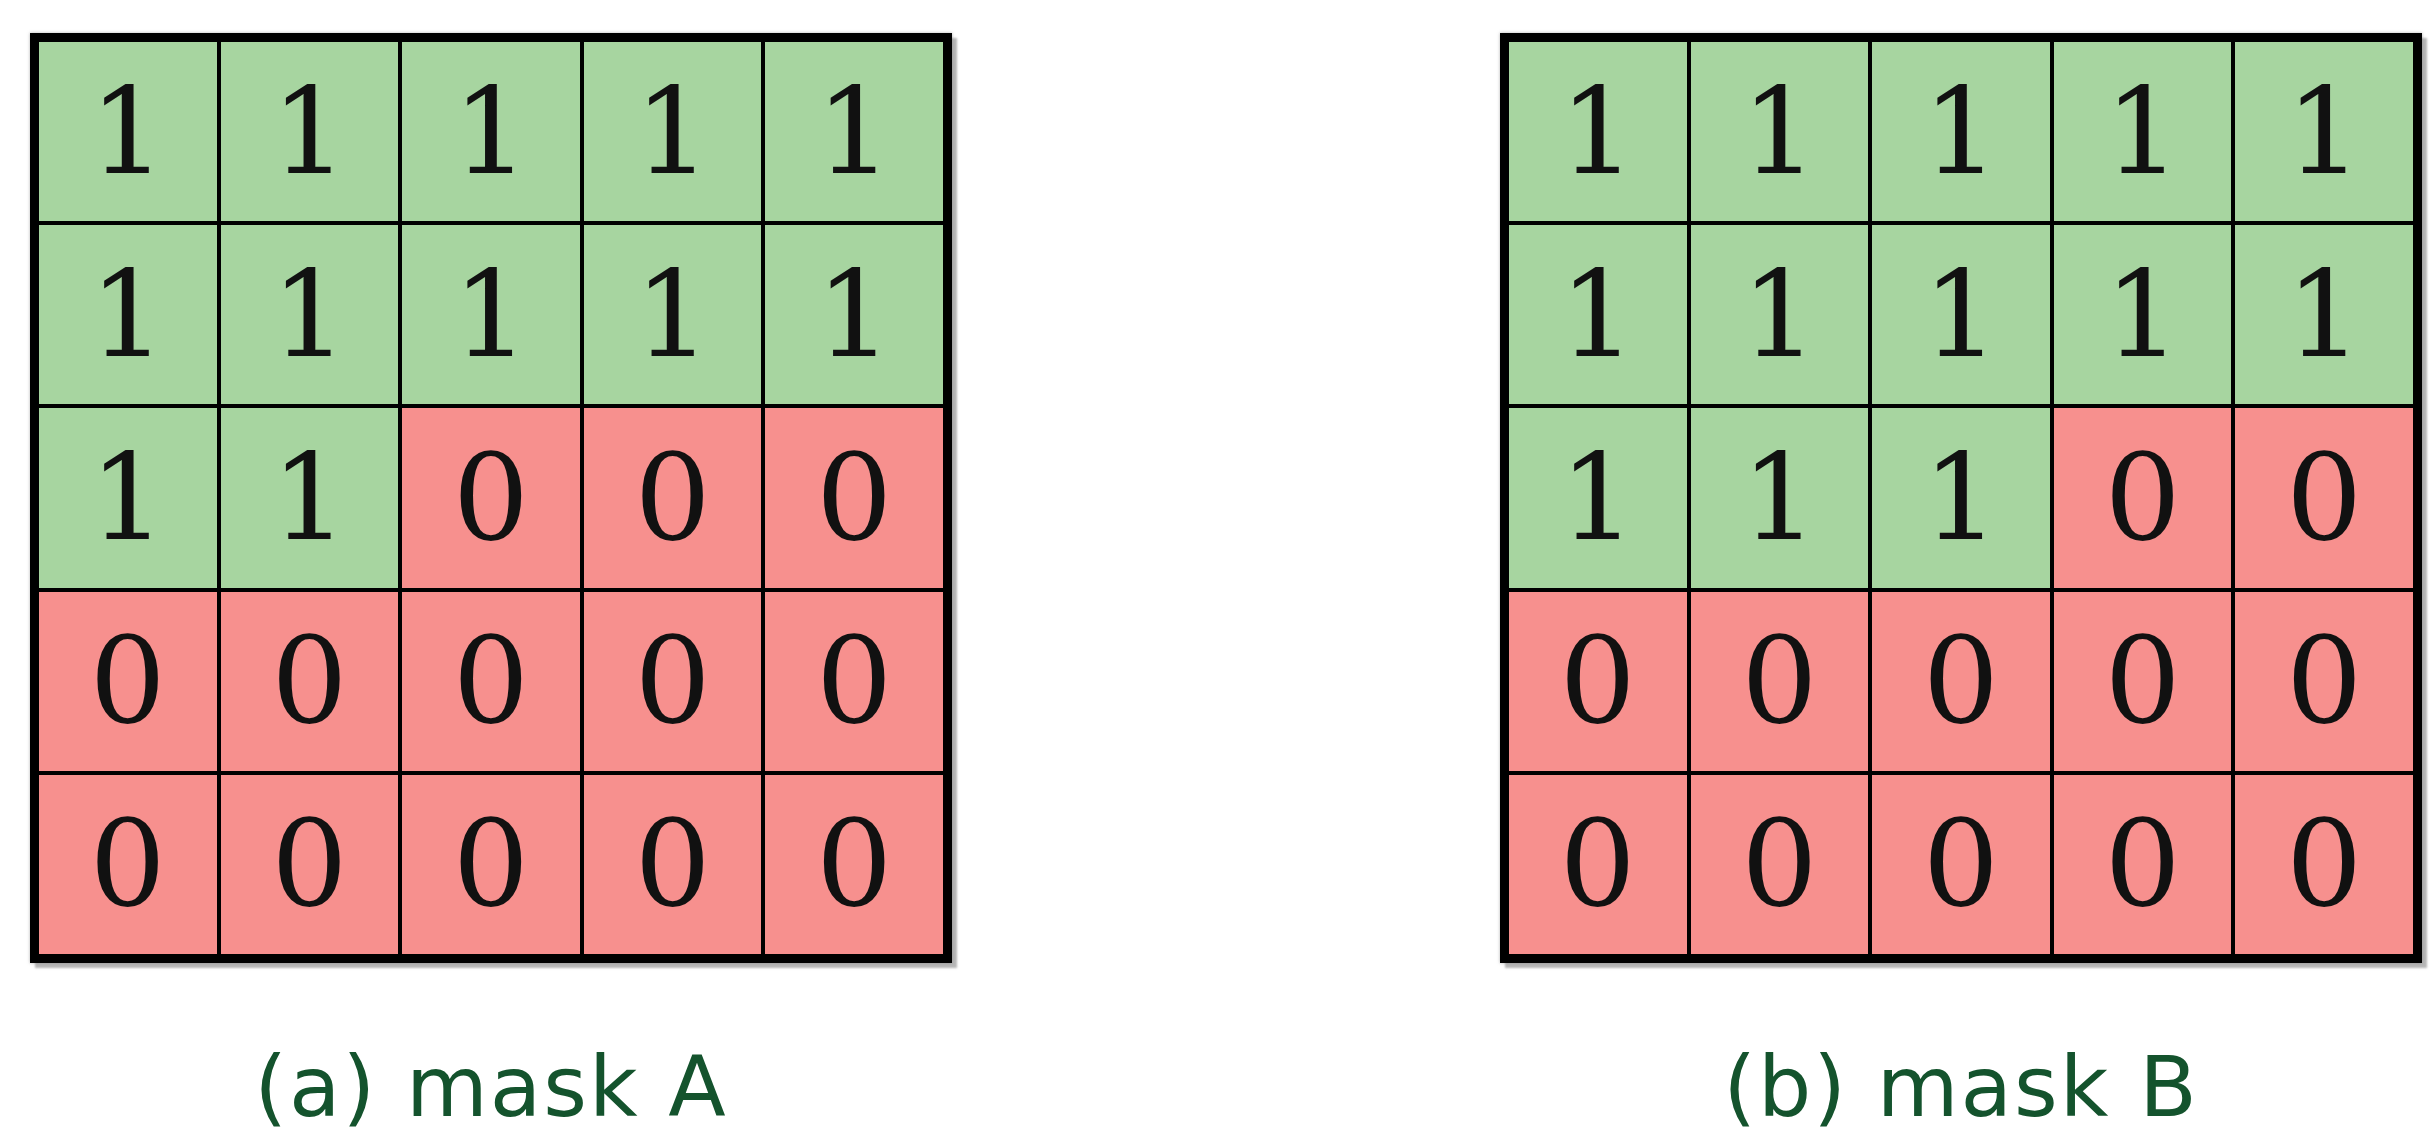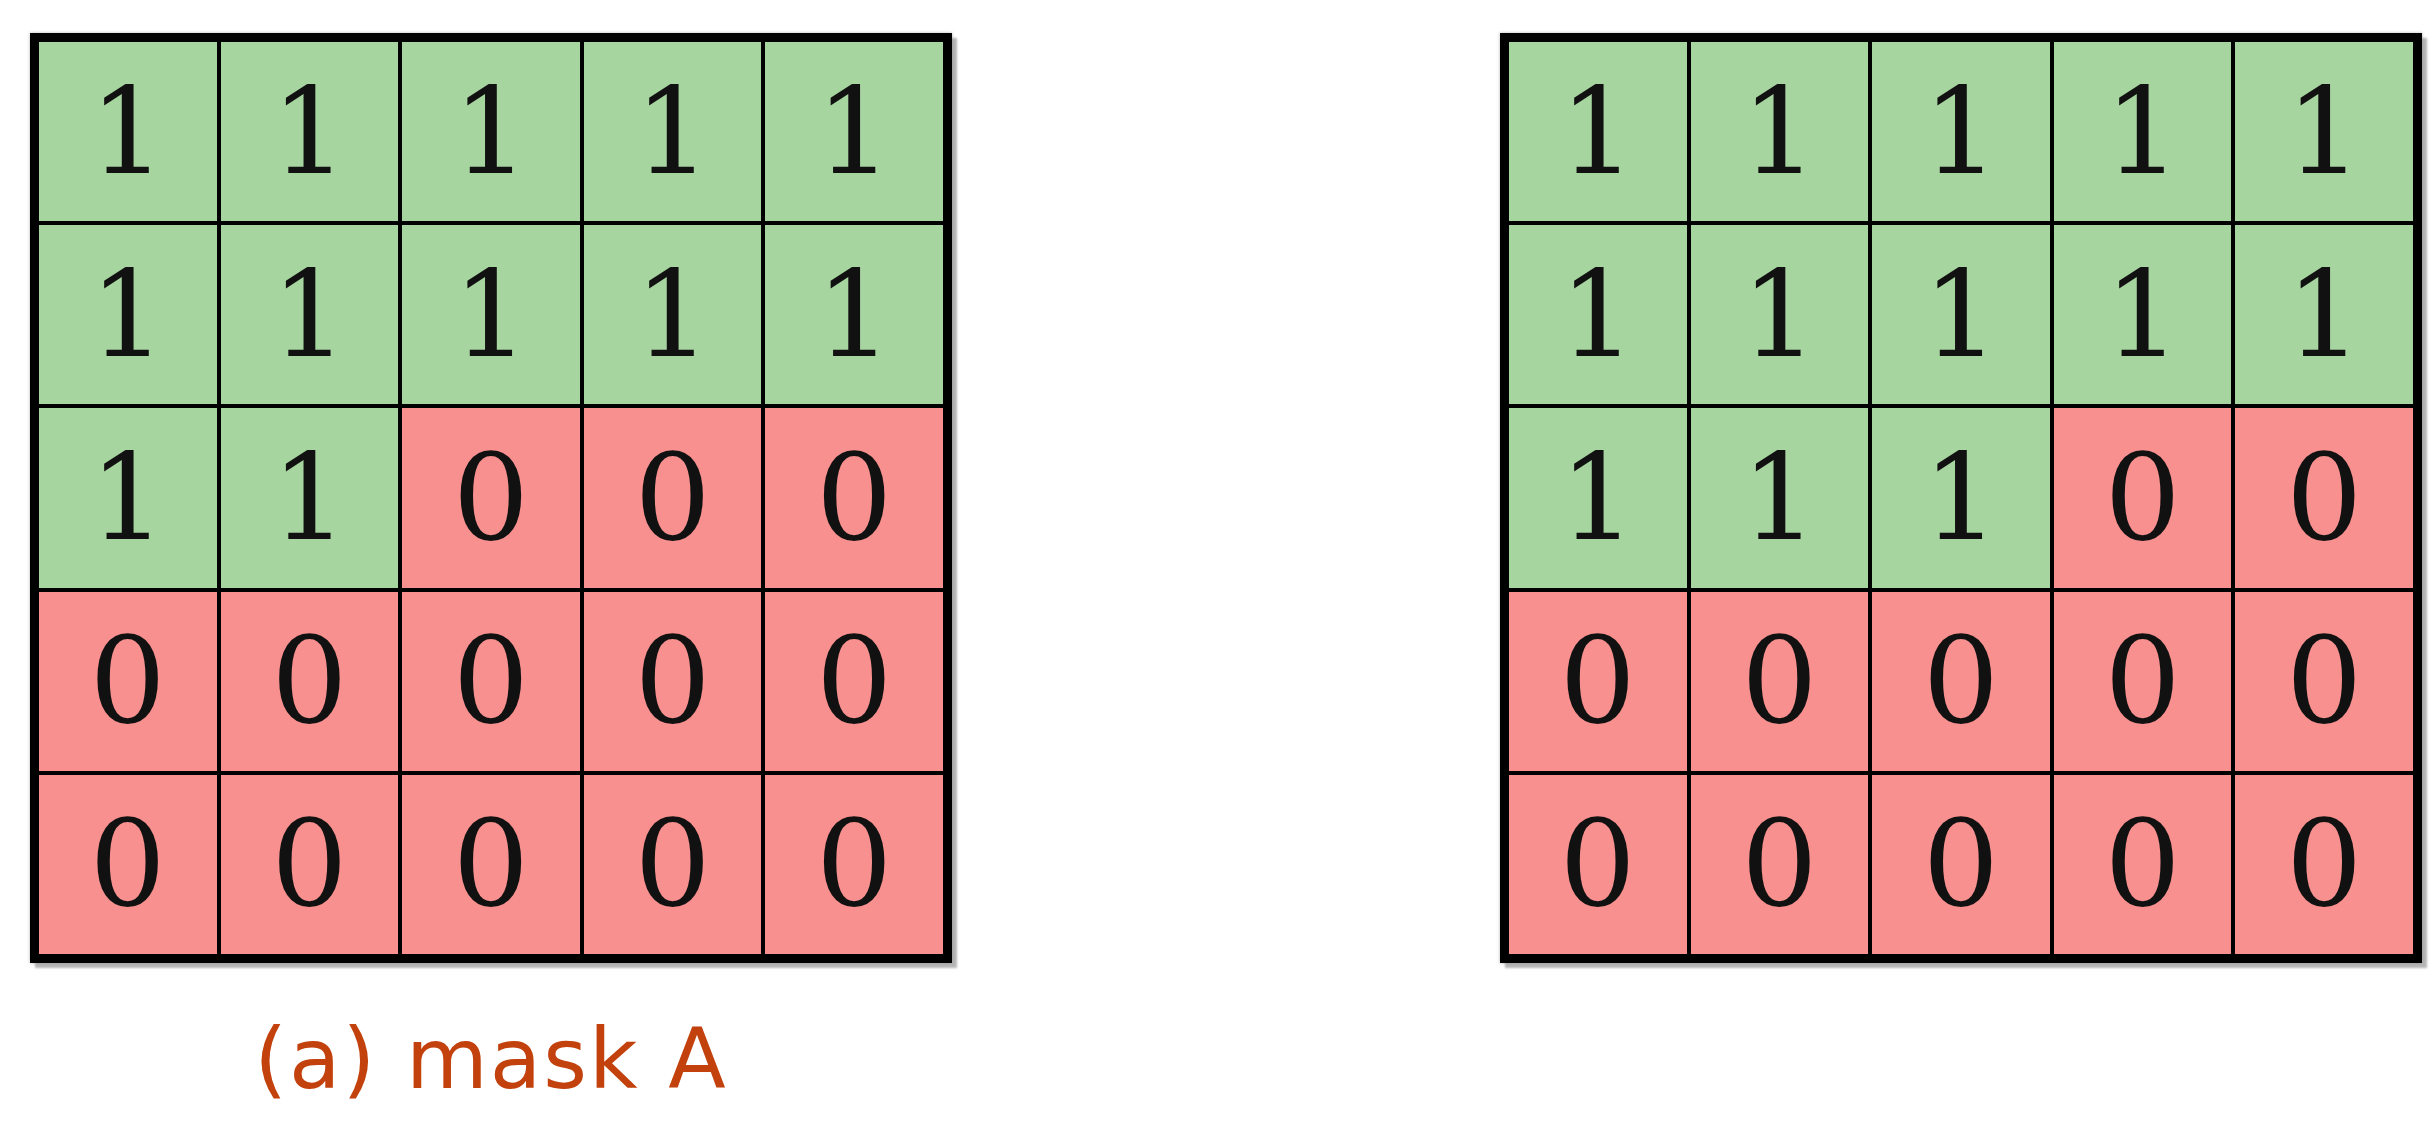--- a/index.html
+++ b/index.html
@@ -43,25 +43,25 @@
     justify-content: center;
     font-family: "DejaVu Serif", "Liberation Serif", serif;
     font-size: 120px;
     color: var(--digit-color, #111);
     line-height: 1;
     user-select: none;
   }
   .cell.one  { background: var(--one-fill,  #a7d5a0); }
   .cell.zero { background: var(--zero-fill, #f7908e); }
   .mask-caption {
-    margin-top: 46px;
+    margin-top: 74px;
     text-align: center;
     font-size: 84px;
     line-height: 1.2;
-    color: #c2410c;
+    color: #14532d;
     letter-spacing: 2px;
   }
 </style>
 </head>
 <body>
 
 <div class="canvas">
 
   <figure class="mask-figure pos-a">
     <div class="mask-grid">
@@ -115,15 +115,16 @@
         <div class="cell zero">0</div>
         <div class="cell zero">0</div>
         <div class="cell zero">0</div>
         <div class="cell zero">0</div>
         <div class="cell zero">0</div>
         <div class="cell zero">0</div>
         <div class="cell zero">0</div>
         <div class="cell zero">0</div>
         <div class="cell zero">0</div>
       </div>
+    <figcaption class="mask-caption">(b) mask B</figcaption>
   </figure>
 
 </div>
 
 </body></html>

